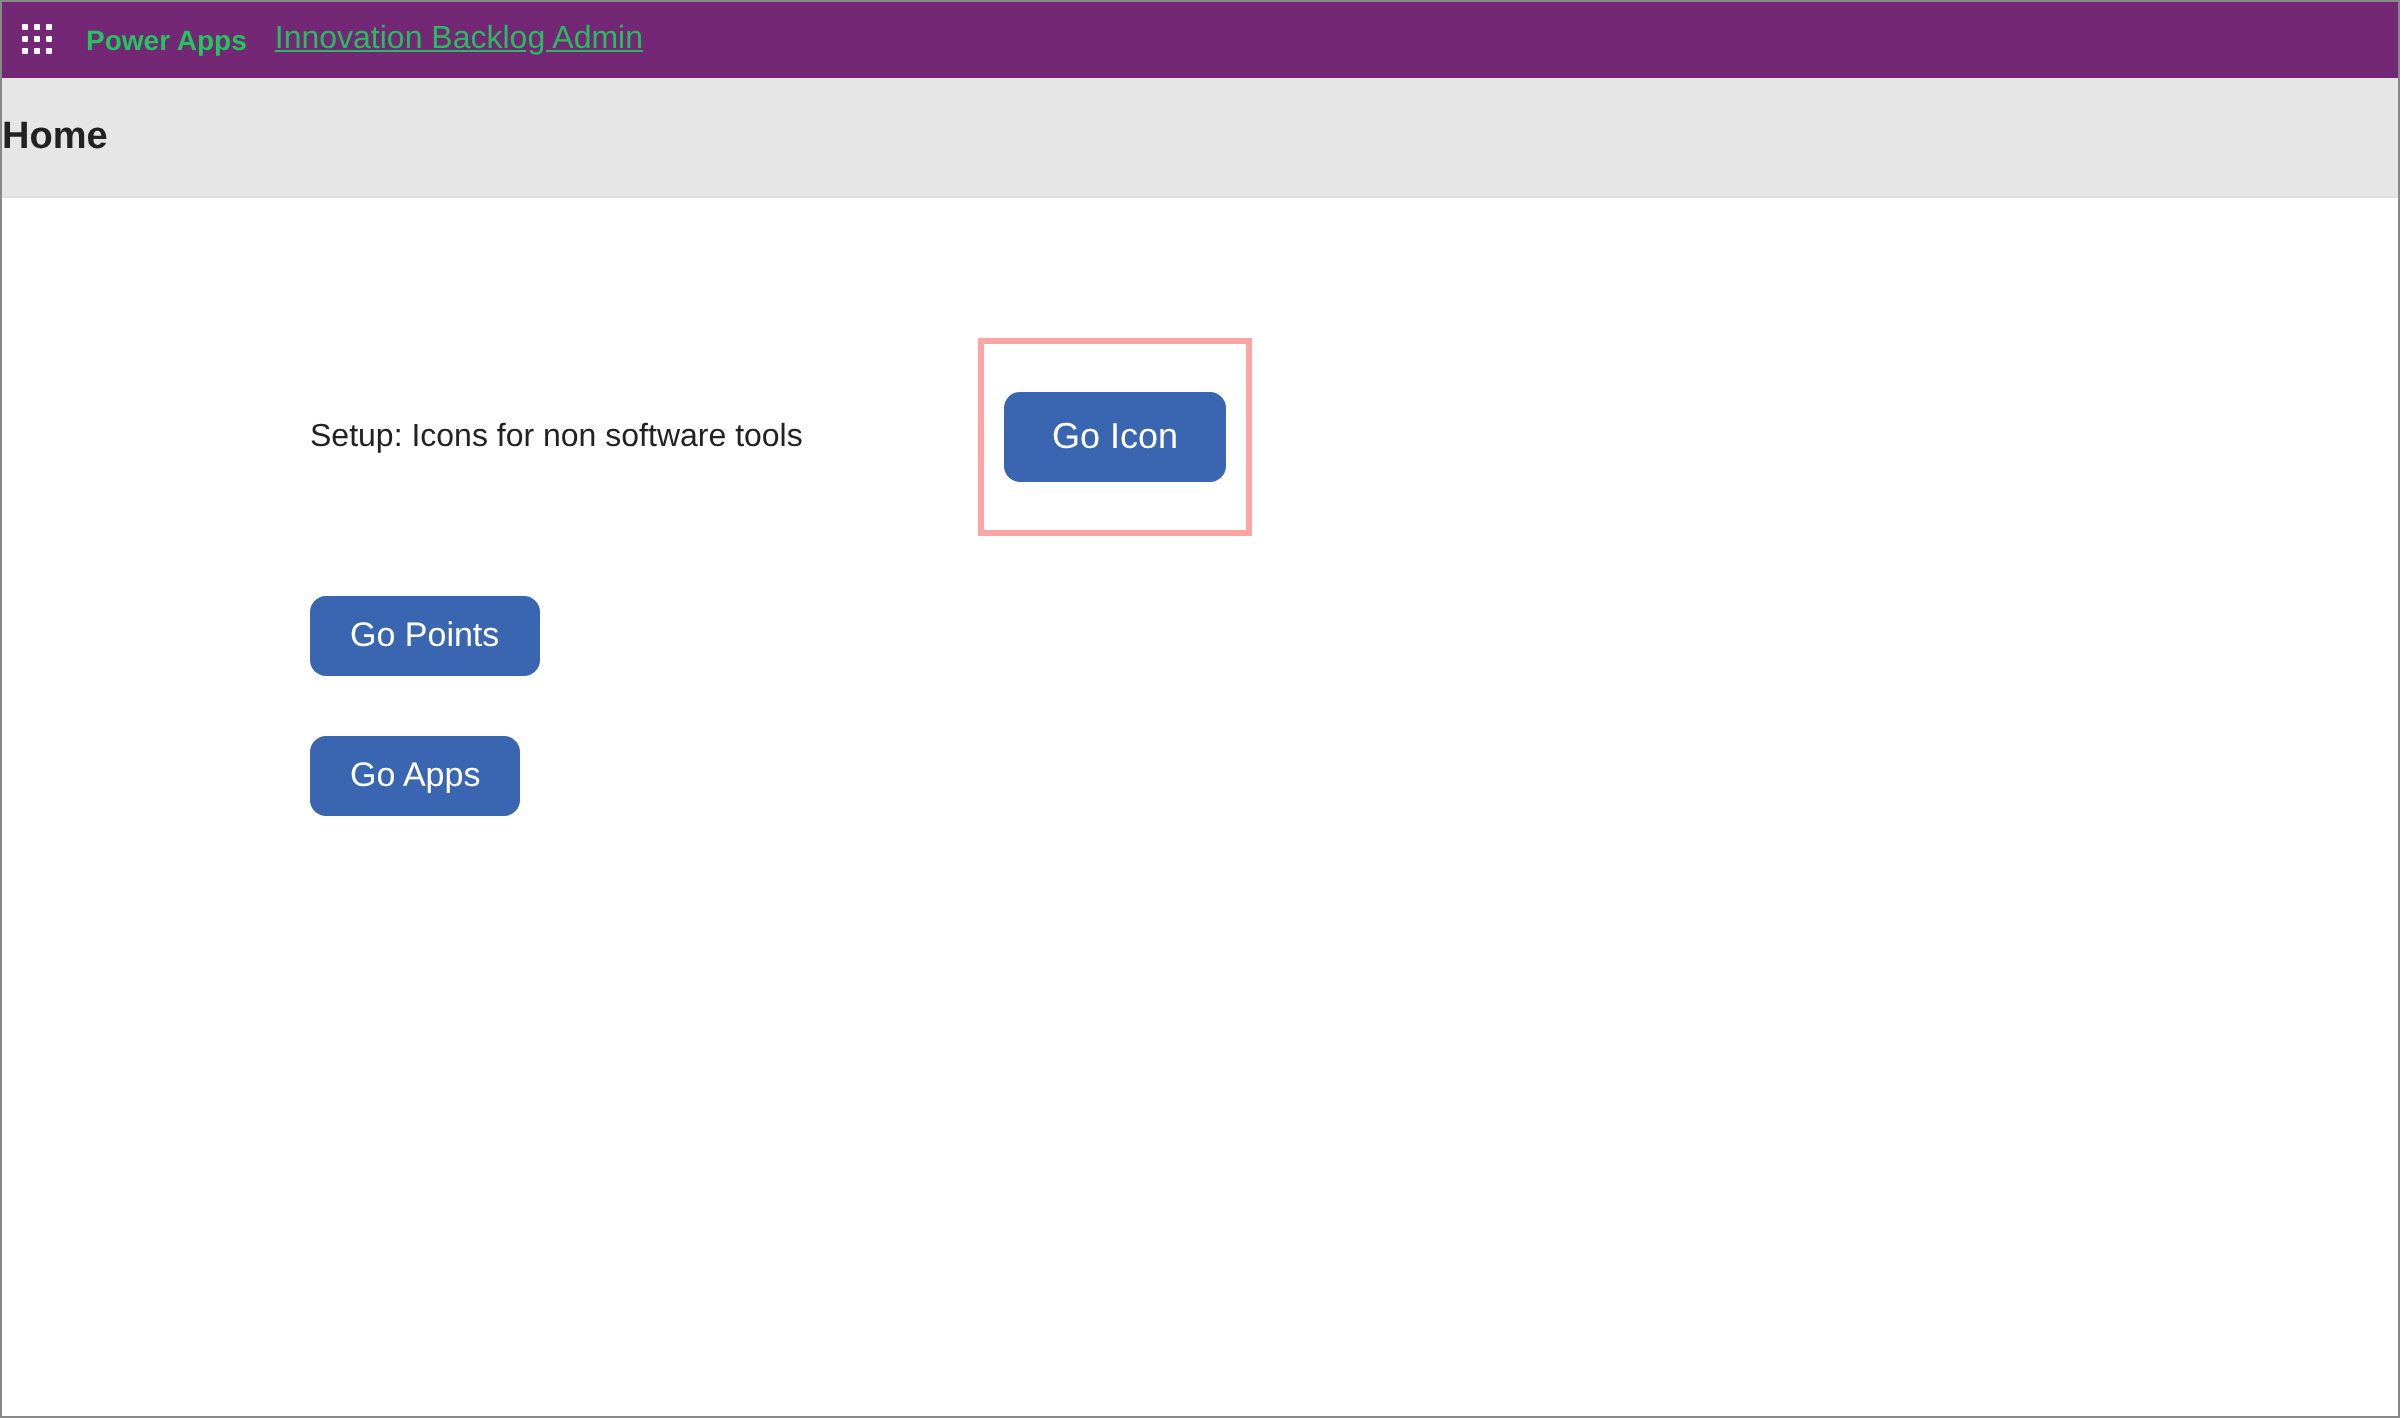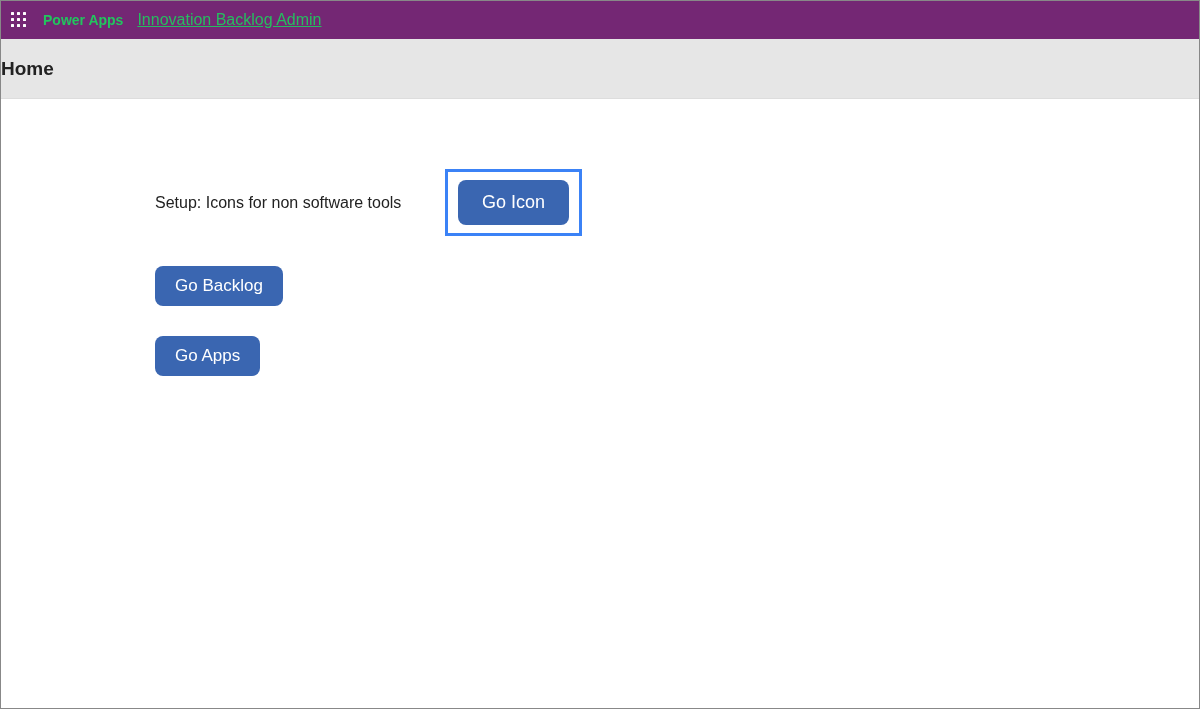--- a/index.html
+++ b/index.html
@@ -63,40 +63,41 @@
       font-weight: 600;
       color: #222;
     }
     .content {
       padding: 70px 0 0 154px;
     }
     .row {
       display: flex;
       align-items: center;
       margin-bottom: 30px;
+      gap: 44px;
     }
     .row-label {
       font-size: 16px;
       color: #222;
       width: 290px;
     }
     .btn {
       background: #3a66b1;
       color: #fff;
       border: none;
       border-radius: 8px;
       font-size: 17px;
       font-weight: 500;
       padding: 10px 20px;
       cursor: pointer;
       font-family: inherit;
     }
     .highlight-box {
-      border: 3px solid #3b82f6;
-      padding: 8px 10px;
+      border: 3px solid #fca5a5;
+      padding: 24px 10px;
       display: inline-block;
     }
     .btn-lg {
       padding: 12px 24px;
       font-size: 18px;
     }
   </style>
 </head>
 <body>
 
@@ -123,20 +124,20 @@
 <div class="content">
 
   <div class="row">
     <div class="row-label">Setup: Icons for non software tools</div>
     <span class="highlight-box">
       <button class="btn btn-lg">Go Icon</button>
     </span>
   </div>
 
   <div class="row">
-    <button class="btn">Go Backlog</button>
+    <button class="btn">Go Points</button>
   </div>
 
   <div class="row">
     <button class="btn">Go Apps</button>
   </div>
 
 </div>
 
 </body></html>

